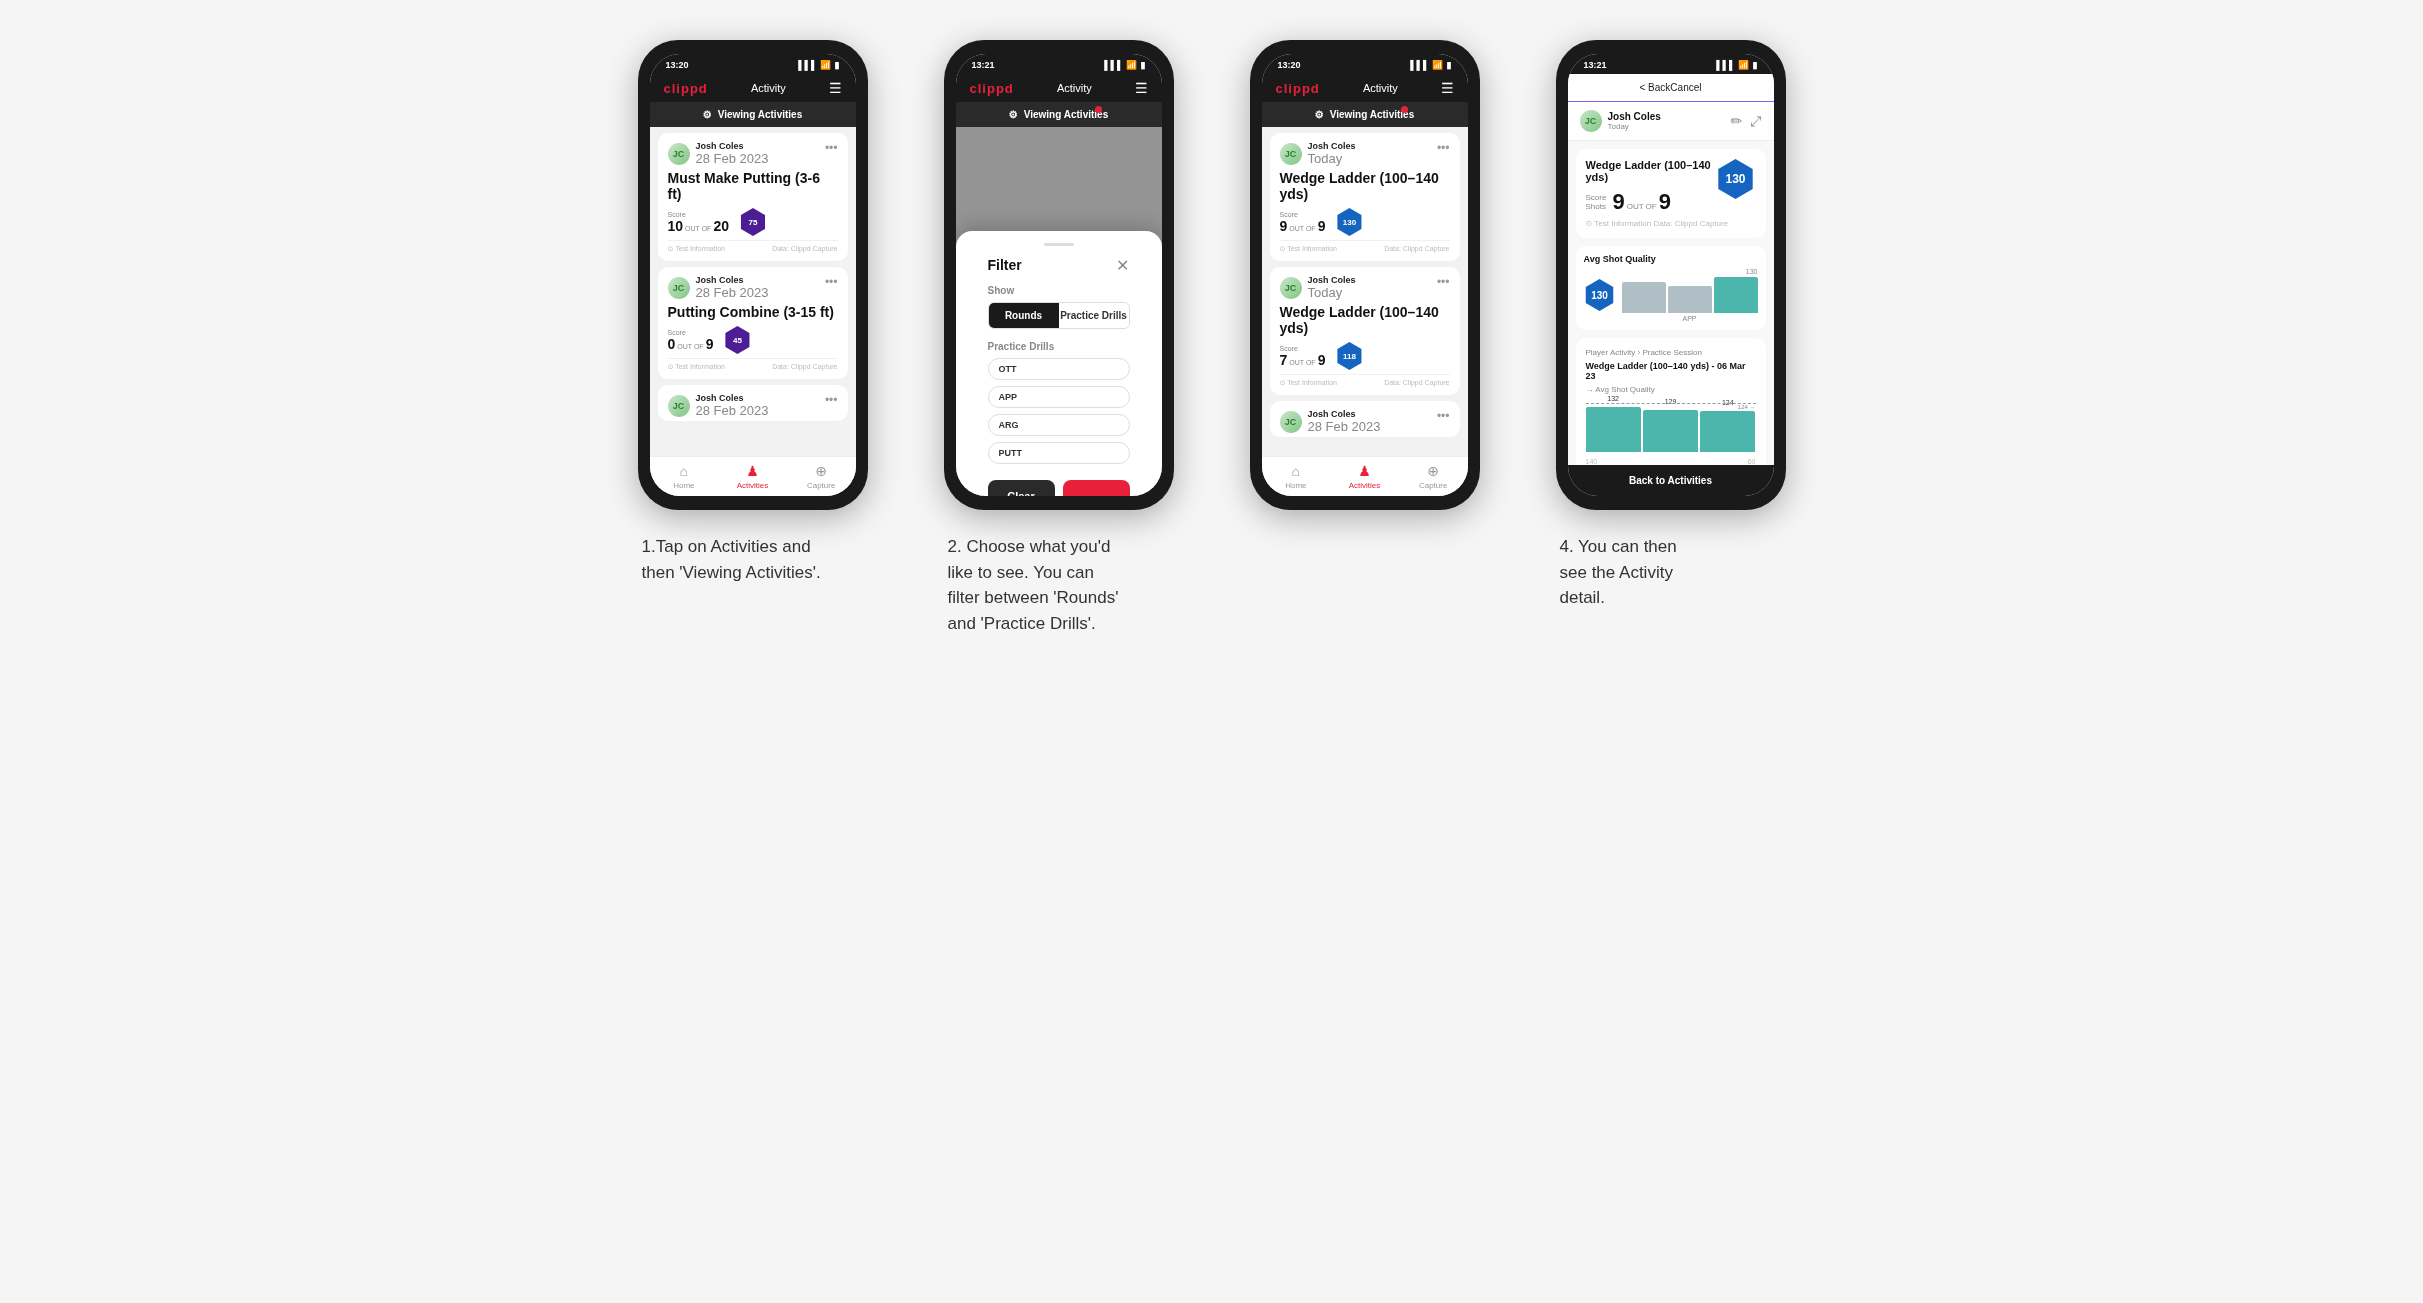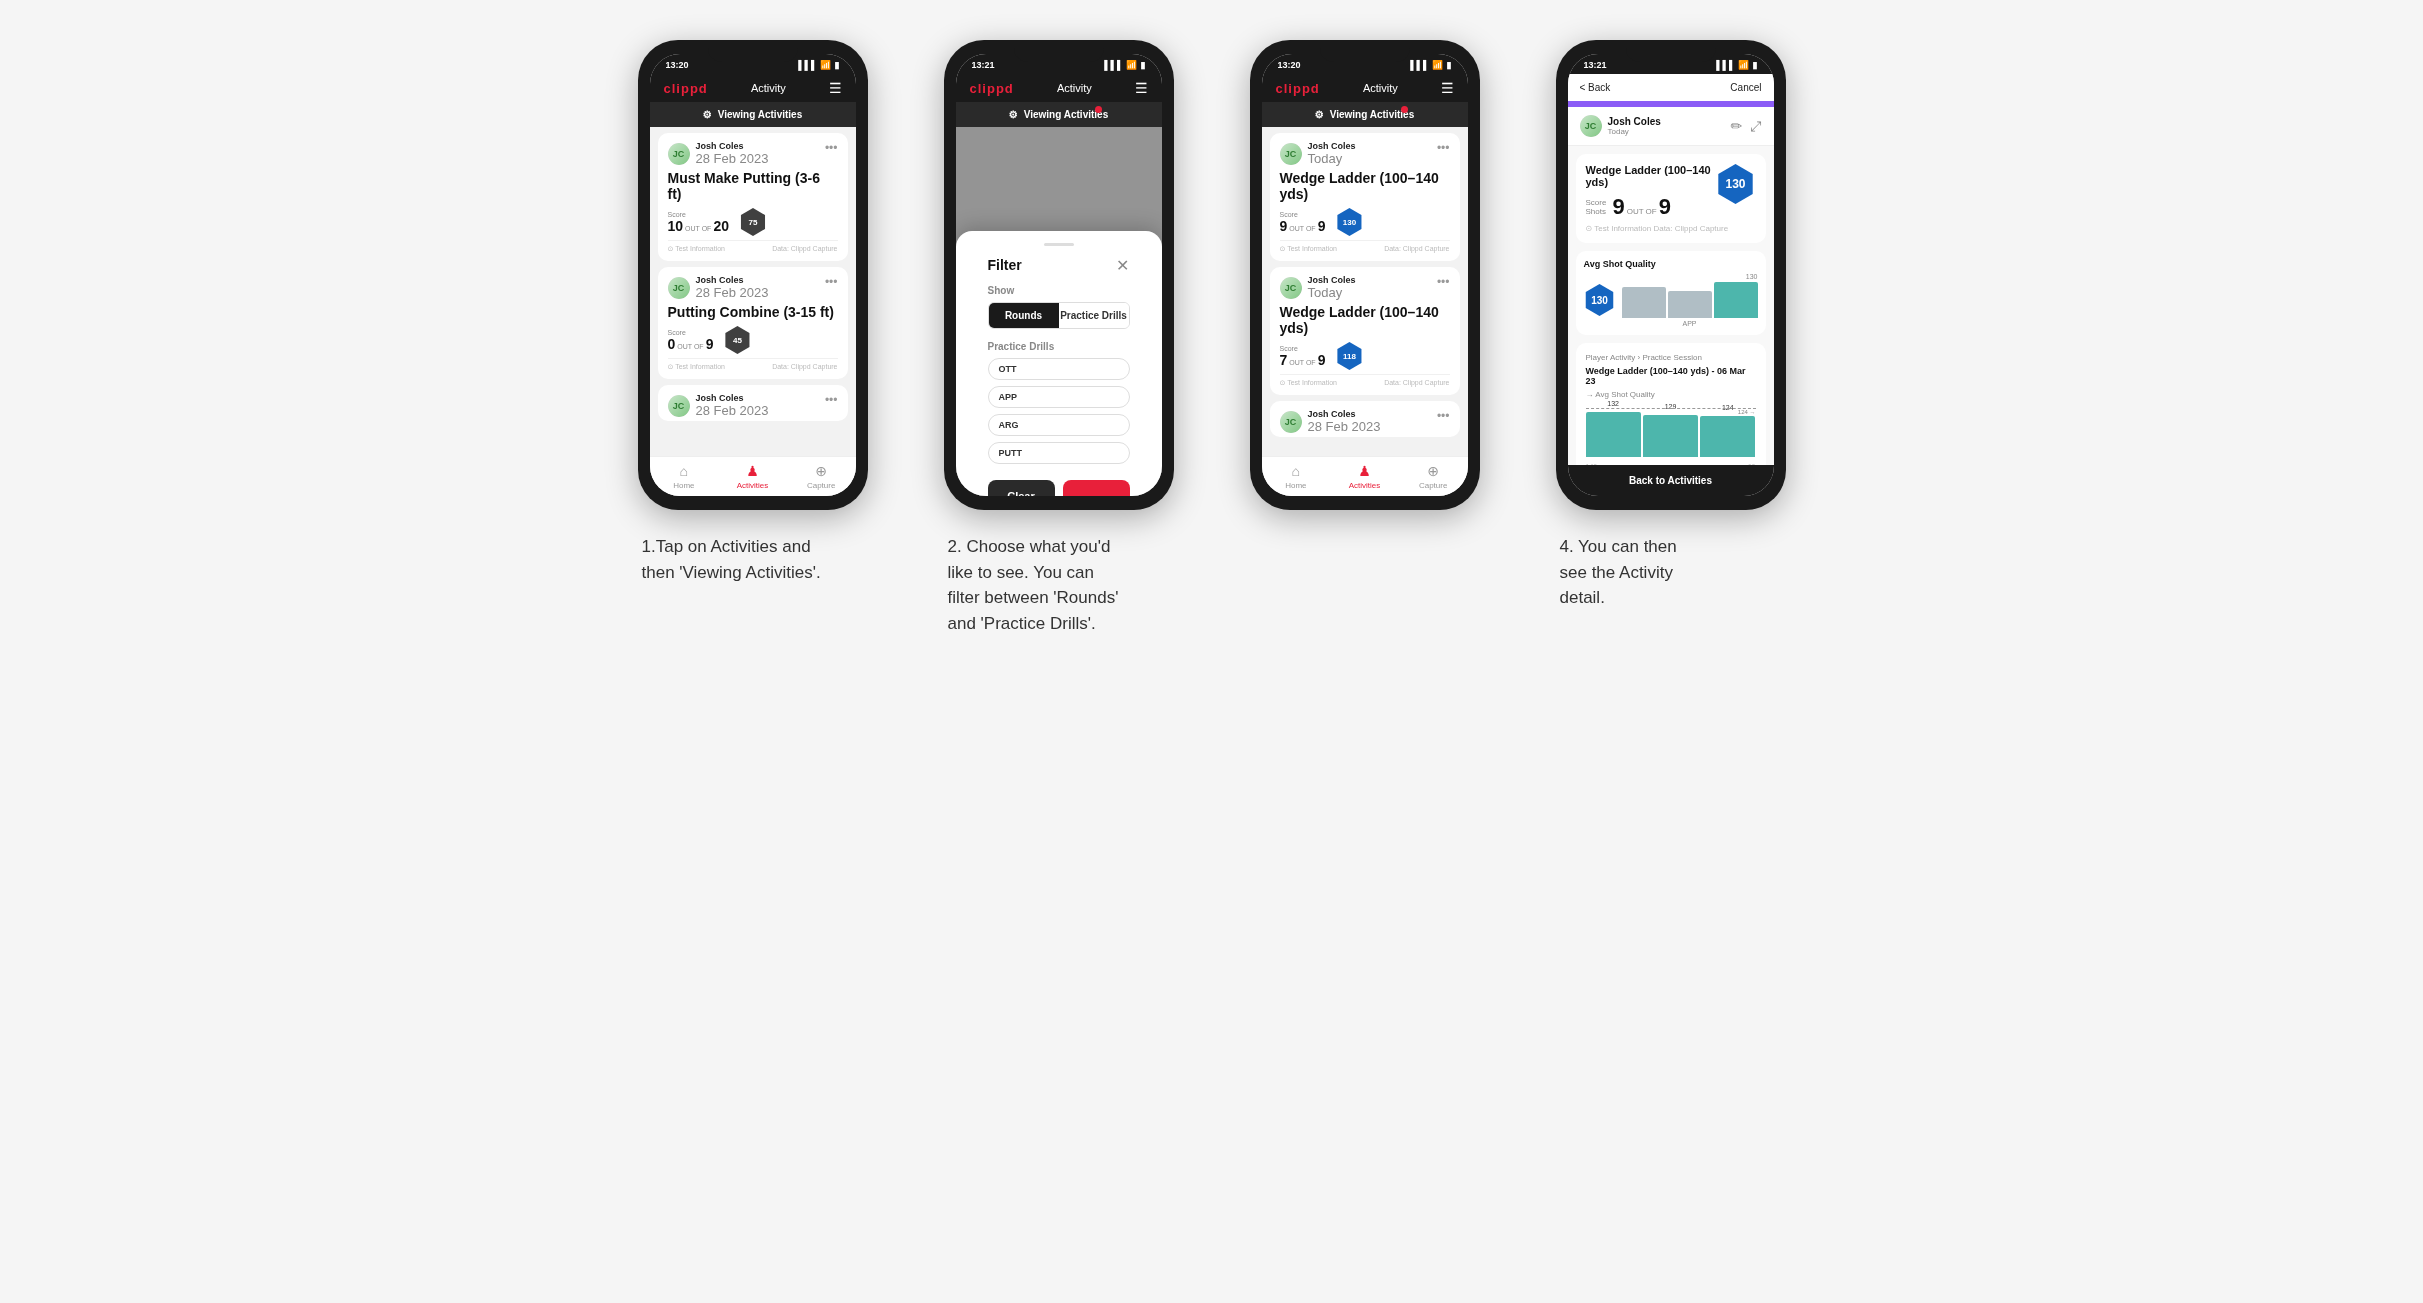--- a/index.html
+++ b/index.html
@@ -175,21 +175,21 @@
       font-weight: 800;
       color: #111;
       display: flex;
       align-items: baseline;
       gap: 2px;
     }
     .stat-outof { font-size: 7px; color: #888; font-weight: 400; }
     .hexagon {
       width: 28px;
       height: 28px;
-      background: #404040;
+      background: #4c1d95;
       clip-path: polygon(50% 0%, 93% 25%, 93% 75%, 50% 100%, 7% 75%, 7% 25%);
       display: flex;
       align-items: center;
       justify-content: center;
       color: white;
       font-size: 8px;
       font-weight: 800;
     }
     .hexagon.blue {
       background: #1565c0;
@@ -315,23 +315,23 @@
       border-radius: 8px;
       font-size: 11px;
       font-weight: 700;
       cursor: pointer;
     }
     
     .detail-header {
       background: white;
       padding: 8px 12px;
       display: flex;
-      justify-content: space-between;
-      align-items: center;
-      border-bottom: 6px solid #8b5cf6;
+      justify-content: center;
+      align-items: center;
+      border-bottom: 1px solid #8b5cf6;
     }
     .back-btn { font-size: 10px; color: #222; display: flex; align-items: center; gap: 3px; }
     .cancel-btn { font-size: 10px; color: #222; }
     .detail-user-section {
       background: white;
       padding: 8px 12px;
       display: flex;
       justify-content: space-between;
       align-items: center;
       border-bottom: 1px solid #eee;

